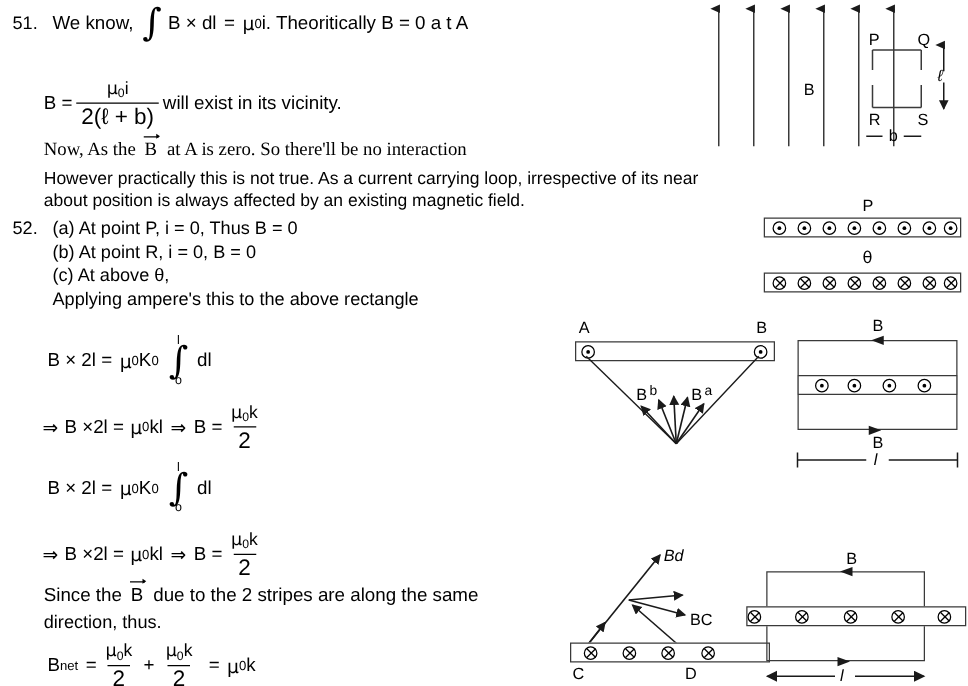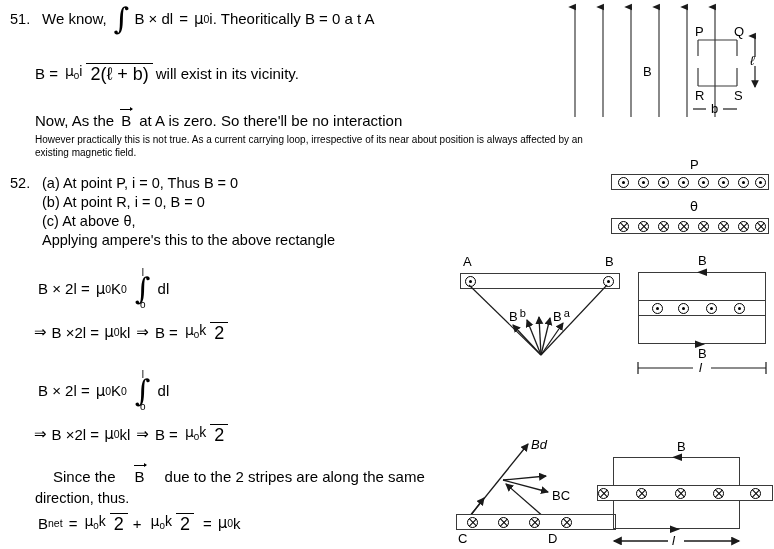--- a/index.html
+++ b/index.html
@@ -26,38 +26,39 @@
     font-size: 14.5px;
     line-height: 1.28;
     white-space: nowrap;
   }
   .txt {
     font-size: 14.5px;
     line-height: 1.28;
     white-space: nowrap;
   }
   .txt-wrap {
-    font-size: 10px;
+    font-size: 14px;
     line-height: 1.30;
   }
   .mathline {
     font-size: 15px;
     white-space: nowrap;
     display: flex;
     align-items: center;
   }
   .sub {
     font-size: 0.70em;
     vertical-align: -0.28em;
   }
   .greek { font-family: "DejaVu Sans", sans-serif; }
 
   
   .frac {
     display: inline-flex;
+    flex-direction: column;
     align-items: center;
     vertical-align: middle;
     margin: 0 3px;
     line-height: 1.05;
   }
   .frac .num {
     padding: 0 4px 1px 4px;
     font-size: 14px;
   }
   .frac .den {
@@ -186,21 +187,21 @@
 
   <div class="abs mathline" style="left:35px; top:63px;">
     <span>B =</span>
     <span class="frac">
       <span class="num"><span class="greek">μ</span><span class="sub">0</span><span>i</span></span>
       <span class="den">2(ℓ + b)</span>
     </span>
     <span>will exist in its vicinity.</span>
   </div>
 
-  <div class="abs mathline" style="left:35px; top:112px;">
+  <div class="abs mathline" style="left:35px; top:112px;font-family:Liberation Serif, serif;">
     <span>Now, As the</span>
     <span class="vec" style="margin:0 7px 0 6px;">B</span>
     <span>at A is zero. So there'll be no interaction</span>
   </div>
 
   <div class="abs txt-wrap" style="left:35px; top:133px; width:560px;">However practically this is not true. As a current carrying loop, irrespective of its near about position is always affected by an existing magnetic field.</div>
 
   <div class="abs qnum" style="left:10px; top:174px;">52.</div>
 
   <div class="abs txt" style="left:42px; top:174px;">(a) At point P, i = 0, Thus B = 0</div>
@@ -257,21 +258,21 @@
       <span class="sub">0</span>
       <span>kl</span>
     <span style="margin-left:6px;">⇒</span>
     <span style="margin-left:6px;">B =</span>
     <span class="frac">
       <span class="num"><span class="greek">μ</span><span class="sub">0</span><span>k</span></span>
       <span class="den">2</span>
     </span>
   </div>
 
-  <div class="abs mathline" style="left:53px; top:468px;gap:12px;">
+  <div class="abs mathline" style="left:35px; top:468px;">
     <span>Since the</span>
     <span class="vec" style="margin:0 7px 0 6px;">B</span>
     <span>due to the 2 stripes are along the same</span>
   </div>
   <div class="abs txt" style="left:35px; top:489px;">direction, thus.</div>
 
   <div class="abs mathline" style="left:38px; top:513px;">
     <span>B</span>
       <span class="sub">net</span>
     <span style="margin-left:6px;">=</span>

